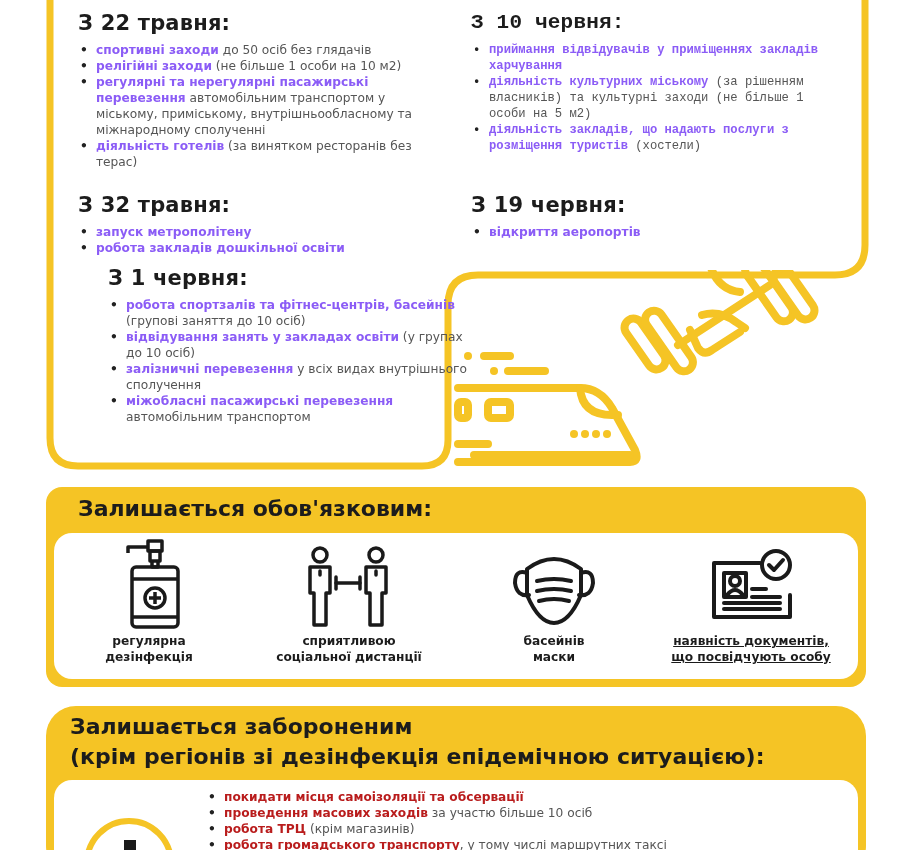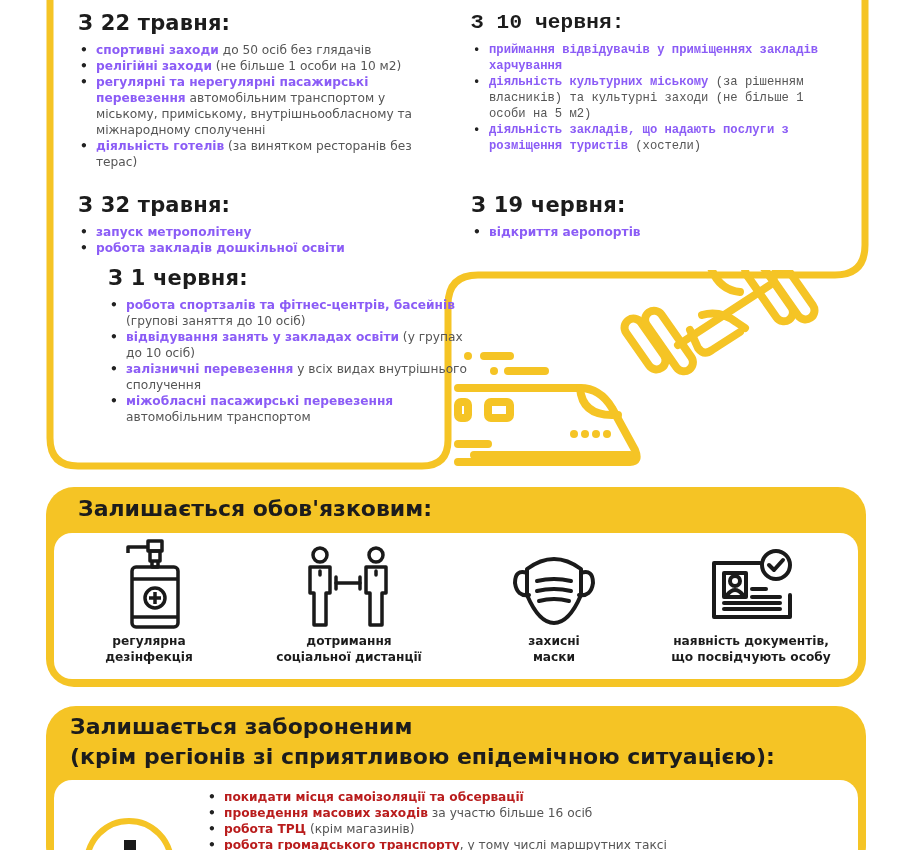--- a/index.html
+++ b/index.html
@@ -19,21 +19,21 @@
 
   #blk-may22 { left: 78px; top: 10px; width: 370px; }
   #blk-may25 { left: 78px; top: 192px; width: 370px; }
   #blk-jun1  { left: 78px; top: 265px; width: 370px; margin-left: 30px; }
   #blk-jun10 { left: 471px; top: 10px; width: 370px; font-family: Liberation Mono, monospace; }
   #blk-jun15 { left: 471px; top: 192px; width: 370px; }
 
   .illustration { position: absolute; left: 440px; top: 270px; width: 400px; height: 200px; }
 
   
-  .panel { position: absolute; background: #f5c425; border-radius: 28px; }
+  .panel { position: absolute; background: #f5c425; border-radius: 16px; }
   .panel-title { position: absolute; font-weight: bold; color: #1c1c1c; font-size: 22px; line-height: 28px; }
   .panel-inner { position: absolute; background: #ffffff; border-radius: 18px; }
 
   #mandatory { left: 46px; top: 487px; width: 820px; height: 200px; }
   #mandatory .panel-title { left: 32px; top: 8px; }
   #mandatory .panel-inner { left: 8px; top: 46px; width: 804px; height: 146px; }
 
   .req { position: absolute; top: 0; width: 190px; text-align: center; }
   .req .icon { display: block; margin: 6px auto 0; width: 90px; height: 90px; }
   .req .label { display: block; margin-top: 4px; font-size: 12.2px; font-weight: bold; line-height: 16px; color: #1c1c1c; }
@@ -166,38 +166,38 @@
           <path d="M 6 28 L 26 28 L 26 54 L 22 54 L 22 86 L 10 86 L 10 54 L 6 54 Z"></path>
           <line x1="16" y1="32" x2="16" y2="36"></line>
           <circle cx="72" cy="16" r="7"></circle>
           <path d="M 62 28 L 82 28 L 82 54 L 78 54 L 78 86 L 66 86 L 66 54 L 62 54 Z"></path>
           <line x1="72" y1="32" x2="72" y2="36"></line>
           <line x1="32" y1="44" x2="56" y2="44"></line>
           <line x1="32" y1="38" x2="32" y2="50"></line>
           <line x1="56" y1="38" x2="56" y2="50"></line>
         </g>
       </svg>
-      <span class="label"><span>дотримання</span><br><span>соціальної дистанції</span></span>
+      <span class="label"><span>сприятливою</span><br><span>соціальної дистанції</span></span>
     </div>
 
     <div class="req" style="left: 405px;">
       <svg class="icon" viewBox="0 0 90 90">
         <g fill="none" stroke="#1a1a1a" stroke-width="4" stroke-linejoin="round" stroke-linecap="round">
           <path d="M 18 30 Q 45 10 72 30 L 72 56 Q 60 84 45 84 Q 30 84 18 56 Z"></path>
           <path d="M 18 34 Q 6 30 6 44 Q 8 58 20 56"></path>
           <path d="M 72 34 Q 84 30 84 44 Q 82 58 70 56"></path>
           <path d="M 28 42 Q 45 38 62 42"></path>
           <path d="M 28 52 Q 45 48 62 52"></path>
           <path d="M 30 62 Q 45 58 60 62"></path>
         </g>
       </svg>
-      <span class="label"><span>захисні</span><br><span>маски</span></span>
-    </div>
-
-    <div class="req" style="left: 597px; width: 200px;">
+      <span class="label"><span>басейнів</span><br><span>маски</span></span>
+    </div>
+
+    <div class="req" style="left: 597px; width: 200px; text-decoration: underline;">
       <svg class="icon" viewBox="0 0 90 90">
         <g fill="none" stroke="#1a1a1a" stroke-width="4" stroke-linejoin="round" stroke-linecap="round">
           <path d="M 54 24 L 8 24 L 8 78 L 84 78 L 84 56"></path>
           <rect x="18" y="34" width="22" height="24"></rect>
           <circle cx="29" cy="42" r="5"></circle>
           <path d="M 21 56 Q 29 46 37 56"></path>
           <line x1="46" y1="50" x2="60" y2="50"></line>
           <line x1="46" y1="58" x2="74" y2="58"></line>
           <line x1="18" y1="64" x2="74" y2="64"></line>
           <line x1="18" y1="70" x2="74" y2="70"></line>
@@ -207,26 +207,26 @@
       </svg>
       <span class="label"><span>наявність документів,</span><br><span>що посвідчують особу</span></span>
     </div>
 
   </div>
 </div>
 
 <div class="panel" id="prohibited">
   <div class="panel-title">
     <span>Залишається забороненим</span><br>
-    <span>(крім регіонів зі сприятливою епідемічною ситуацією):</span>
+    <span>(крім регіонів зі дезінфекція епідемічною ситуацією):</span>
   </div>
   <div class="panel-inner">
     <div class="proh-circle">
       <div class="glyph"></div>
     </div>
     <ul class="proh-list">
       <li><b>покидати місця самоізоляції та обсервації</b><span></span></li>
-      <li><b>проведення масових заходів</b><span> за участю більше 16 осіб</span></li>
+      <li><b>проведення масових заходів</b><span> за участю більше 10 осіб</span></li>
       <li><b>робота ТРЦ</b><span> (крім магазинів)</span></li>
       <li><b>робота громадського транспорту</b><span>, у тому числі маршрутних таксі</span></li>
     </ul>
   </div>
 </div>
 
 </body></html>

